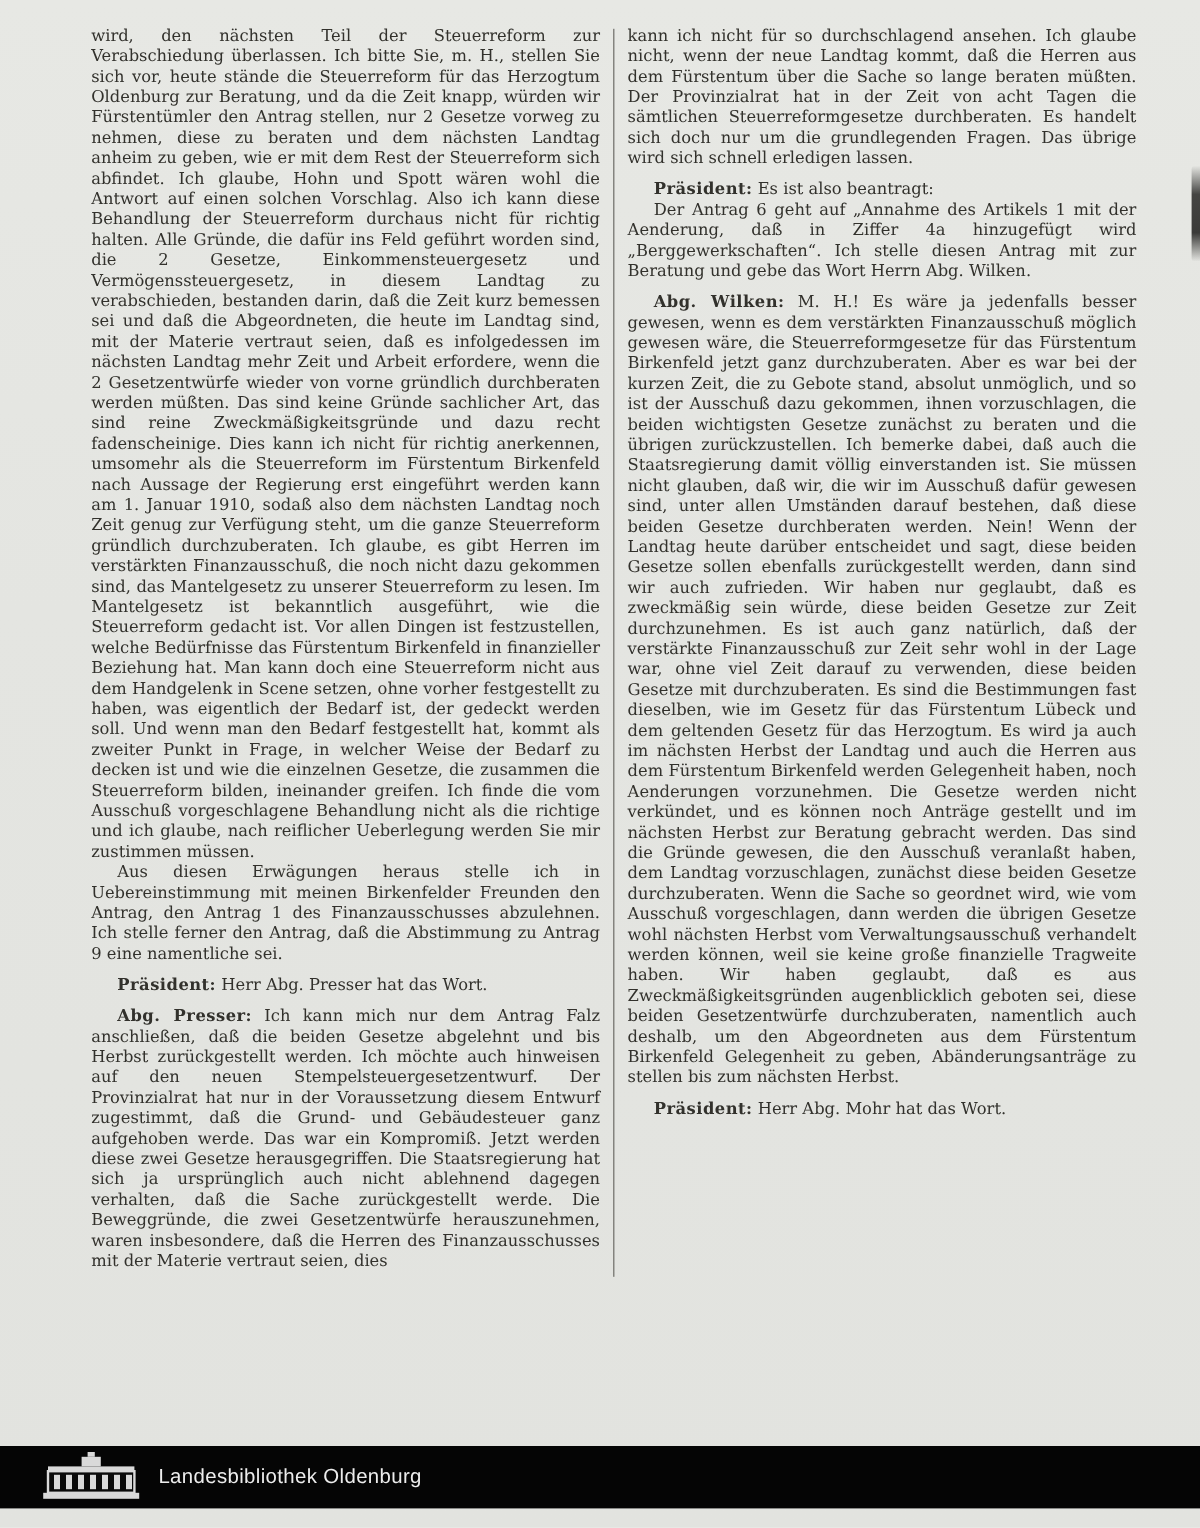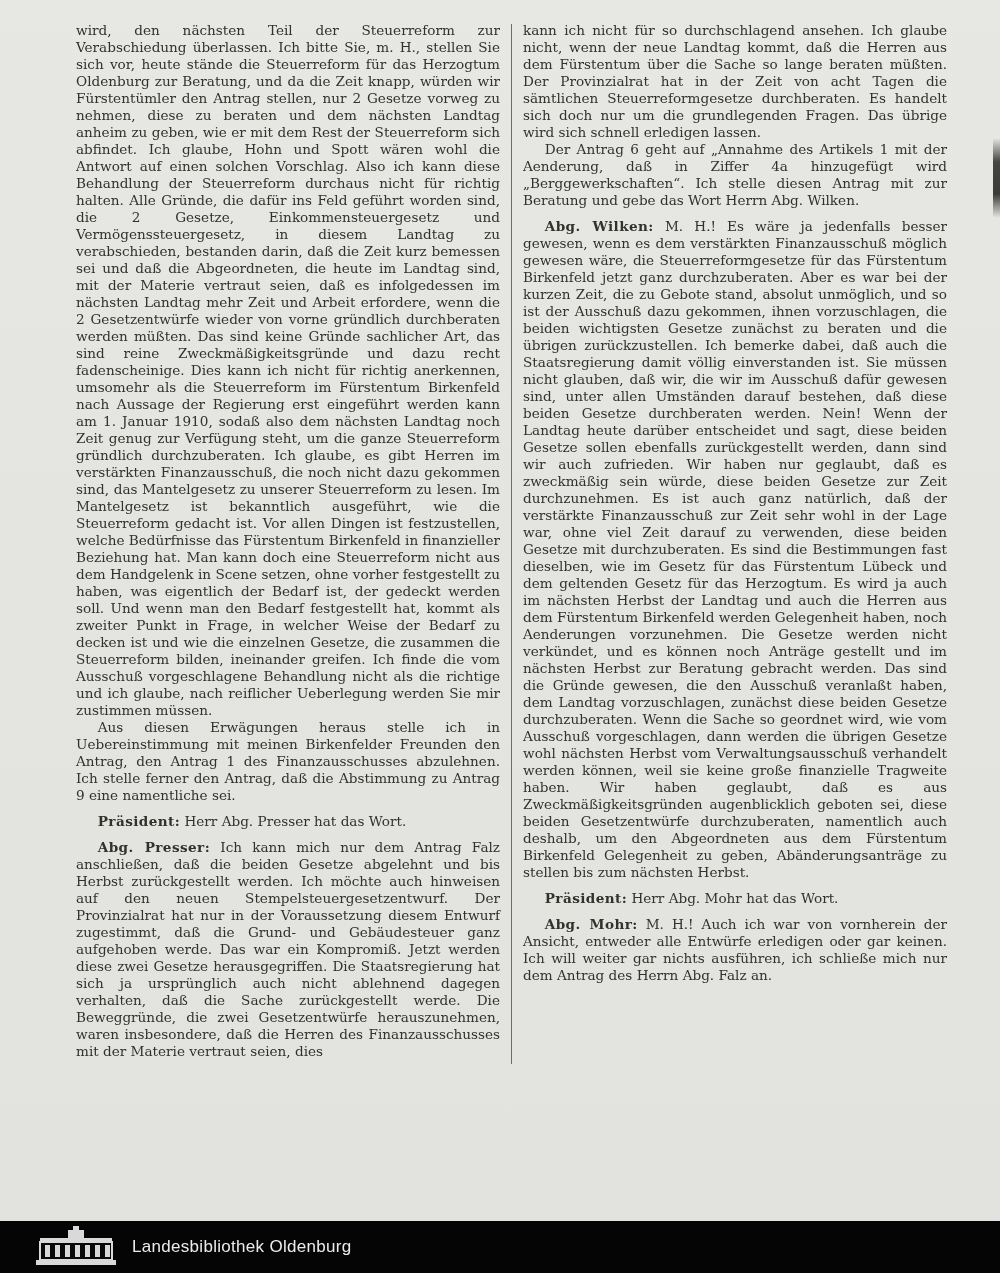--- a/index.html
+++ b/index.html
@@ -74,21 +74,21 @@
     top: 138px;
     width: 7px;
     height: 80px;
     background: linear-gradient(180deg, rgba(40,40,38,0.0), rgba(40,40,38,0.85) 30%, rgba(40,40,38,0.9) 70%, rgba(40,40,38,0.0));
     border-radius: 3px 0 0 3px;
   }
   .footer-bar {
     position: absolute;
     left: 0;
     right: 0;
-    bottom: 0;
+    bottom: 16px;
     height: 52px;
     background: #050505;
     display: flex;
     align-items: center;
     color: #f2f2f2;
   }
   .footer-logo {
     margin-left: 32px;
     width: 88px;
     height: 44px;
@@ -111,24 +111,24 @@
   <div class="columns">
     <div class="column" id="col-left">
         <p class="para continuation">wird, den nächsten Teil der Steuerreform zur Verabschiedung überlassen. Ich bitte Sie, m. H., stellen Sie sich vor, heute stände die Steuerreform für das Herzogtum Oldenburg zur Beratung, und da die Zeit knapp, würden wir Fürstentümler den Antrag stellen, nur 2 Gesetze vorweg zu nehmen, diese zu beraten und dem nächsten Landtag anheim zu geben, wie er mit dem Rest der Steuerreform sich abfindet. Ich glaube, Hohn und Spott wären wohl die Antwort auf einen solchen Vorschlag. Also ich kann diese Behandlung der Steuerreform durchaus nicht für richtig halten. Alle Gründe, die dafür ins Feld geführt worden sind, die 2 Gesetze, Einkommensteuergesetz und Vermögenssteuergesetz, in diesem Landtag zu verabschieden, bestanden darin, daß die Zeit kurz bemessen sei und daß die Abgeordneten, die heute im Landtag sind, mit der Materie vertraut seien, daß es infolgedessen im nächsten Landtag mehr Zeit und Arbeit erfordere, wenn die 2 Gesetzentwürfe wieder von vorne gründlich durchberaten werden müßten. Das sind keine Gründe sachlicher Art, das sind reine Zweckmäßigkeitsgründe und dazu recht fadenscheinige. Dies kann ich nicht für richtig anerkennen, umsomehr als die Steuerreform im Fürstentum Birkenfeld nach Aussage der Regierung erst eingeführt werden kann am 1. Januar 1910, sodaß also dem nächsten Landtag noch Zeit genug zur Verfügung steht, um die ganze Steuerreform gründlich durchzuberaten. Ich glaube, es gibt Herren im verstärkten Finanzausschuß, die noch nicht dazu gekommen sind, das Mantelgesetz zu unserer Steuerreform zu lesen. Im Mantelgesetz ist bekanntlich ausgeführt, wie die Steuerreform gedacht ist. Vor allen Dingen ist festzustellen, welche Bedürfnisse das Fürstentum Birkenfeld in finanzieller Beziehung hat. Man kann doch eine Steuerreform nicht aus dem Handgelenk in Scene setzen, ohne vorher festgestellt zu haben, was eigentlich der Bedarf ist, der gedeckt werden soll. Und wenn man den Bedarf festgestellt hat, kommt als zweiter Punkt in Frage, in welcher Weise der Bedarf zu decken ist und wie die einzelnen Gesetze, die zusammen die Steuerreform bilden, ineinander greifen. Ich finde die vom Ausschuß vorgeschlagene Behandlung nicht als die richtige und ich glaube, nach reiflicher Ueberlegung werden Sie mir zustimmen müssen.</p>
         <p class="para indent">Aus diesen Erwägungen heraus stelle ich in Uebereinstimmung mit meinen Birkenfelder Freunden den Antrag, den Antrag 1 des Finanzausschusses abzulehnen. Ich stelle ferner den Antrag, daß die Abstimmung zu Antrag 9 eine namentliche sei.</p>
         <p class="para speech"><b>Präsident:</b> Herr Abg. Presser hat das Wort.</p>
         <p class="para speech"><b>Abg. Presser:</b> Ich kann mich nur dem Antrag Falz anschließen, daß die beiden Gesetze abgelehnt und bis Herbst zurückgestellt werden. Ich möchte auch hinweisen auf den neuen Stempelsteuergesetzentwurf. Der Provinzialrat hat nur in der Voraussetzung diesem Entwurf zugestimmt, daß die Grund- und Gebäudesteuer ganz aufgehoben werde. Das war ein Kompromiß. Jetzt werden diese zwei Gesetze herausgegriffen. Die Staatsregierung hat sich ja ursprünglich auch nicht ablehnend dagegen verhalten, daß die Sache zurückgestellt werde. Die Beweggründe, die zwei Gesetzentwürfe herauszunehmen, waren insbesondere, daß die Herren des Finanzausschusses mit der Materie vertraut seien, dies</p>
       </div>
     <div class="col-divider"></div>
     <div class="column" id="col-right">
         <p class="para continuation">kann ich nicht für so durchschlagend ansehen. Ich glaube nicht, wenn der neue Landtag kommt, daß die Herren aus dem Fürstentum über die Sache so lange beraten müßten. Der Provinzialrat hat in der Zeit von acht Tagen die sämtlichen Steuerreformgesetze durchberaten. Es handelt sich doch nur um die grundlegenden Fragen. Das übrige wird sich schnell erledigen lassen.</p>
+        <p class="para speech"><b>Präsident:</b> Es ist also beantragt:</p>
         <p class="para indent">Der Antrag 6 geht auf „Annahme des Artikels 1 mit der Aenderung, daß in Ziffer 4a hinzugefügt wird „Berggewerkschaften“. Ich stelle diesen Antrag mit zur Beratung und gebe das Wort Herrn Abg. Wilken.</p>
         <p class="para speech"><b>Abg. Wilken:</b> M. H.! Es wäre ja jedenfalls besser gewesen, wenn es dem verstärkten Finanzausschuß möglich gewesen wäre, die Steuerreformgesetze für das Fürstentum Birkenfeld jetzt ganz durchzuberaten. Aber es war bei der kurzen Zeit, die zu Gebote stand, absolut unmöglich, und so ist der Ausschuß dazu gekommen, ihnen vorzuschlagen, die beiden wichtigsten Gesetze zunächst zu beraten und die übrigen zurückzustellen. Ich bemerke dabei, daß auch die Staatsregierung damit völlig einverstanden ist. Sie müssen nicht glauben, daß wir, die wir im Ausschuß dafür gewesen sind, unter allen Umständen darauf bestehen, daß diese beiden Gesetze durchberaten werden. Nein! Wenn der Landtag heute darüber entscheidet und sagt, diese beiden Gesetze sollen ebenfalls zurückgestellt werden, dann sind wir auch zufrieden. Wir haben nur geglaubt, daß es zweckmäßig sein würde, diese beiden Gesetze zur Zeit durchzunehmen. Es ist auch ganz natürlich, daß der verstärkte Finanzausschuß zur Zeit sehr wohl in der Lage war, ohne viel Zeit darauf zu verwenden, diese beiden Gesetze mit durchzuberaten. Es sind die Bestimmungen fast dieselben, wie im Gesetz für das Fürstentum Lübeck und dem geltenden Gesetz für das Herzogtum. Es wird ja auch im nächsten Herbst der Landtag und auch die Herren aus dem Fürstentum Birkenfeld werden Gelegenheit haben, noch Aenderungen vorzunehmen. Die Gesetze werden nicht verkündet, und es können noch Anträge gestellt und im nächsten Herbst zur Beratung gebracht werden. Das sind die Gründe gewesen, die den Ausschuß veranlaßt haben, dem Landtag vorzuschlagen, zunächst diese beiden Gesetze durchzuberaten. Wenn die Sache so geordnet wird, wie vom Ausschuß vorgeschlagen, dann werden die übrigen Gesetze wohl nächsten Herbst vom Verwaltungsausschuß verhandelt werden können, weil sie keine große finanzielle Tragweite haben. Wir haben geglaubt, daß es aus Zweckmäßigkeitsgründen augenblicklich geboten sei, diese beiden Gesetzentwürfe durchzuberaten, namentlich auch deshalb, um den Abgeordneten aus dem Fürstentum Birkenfeld Gelegenheit zu geben, Abänderungsanträge zu stellen bis zum nächsten Herbst.</p>
         <p class="para speech"><b>Präsident:</b> Herr Abg. Mohr hat das Wort.</p>
-        <p class="para speech"><b>Abg. Mohr:</b> M. H.! Auch ich war von vornherein der Ansicht, entweder alle Entwürfe erledigen oder gar keinen. Ich will weiter gar nichts ausführen, ich schließe mich nur dem Antrag des Herrn Abg. Falz an.</p>
       </div>
   </div>
   <div class="scan-artifact"></div>
 </div>
 
 <div class="footer-bar">
   <div class="footer-logo">
     <svg width="84" height="42" viewBox="0 0 84 42" aria-hidden="true">
 
       <rect x="2" y="34" width="80" height="5" fill="#d9d9d9"></rect>

